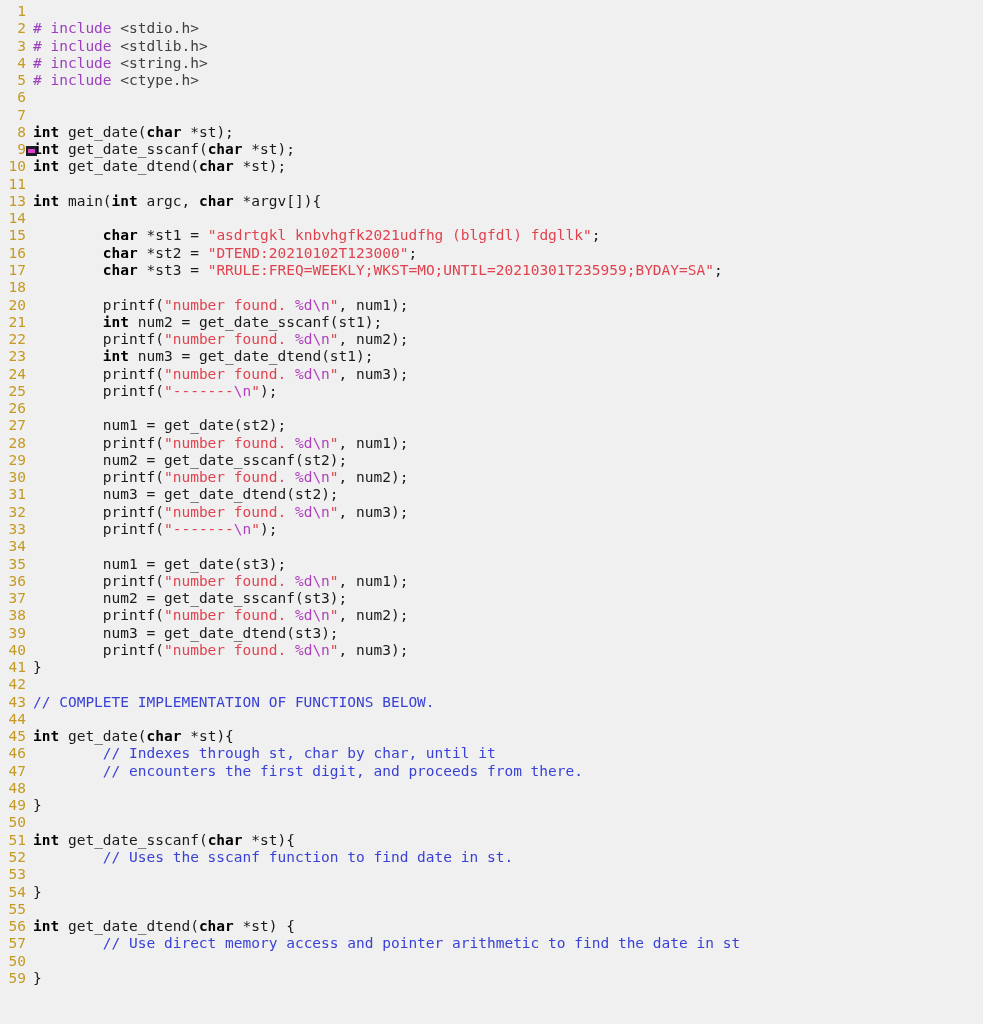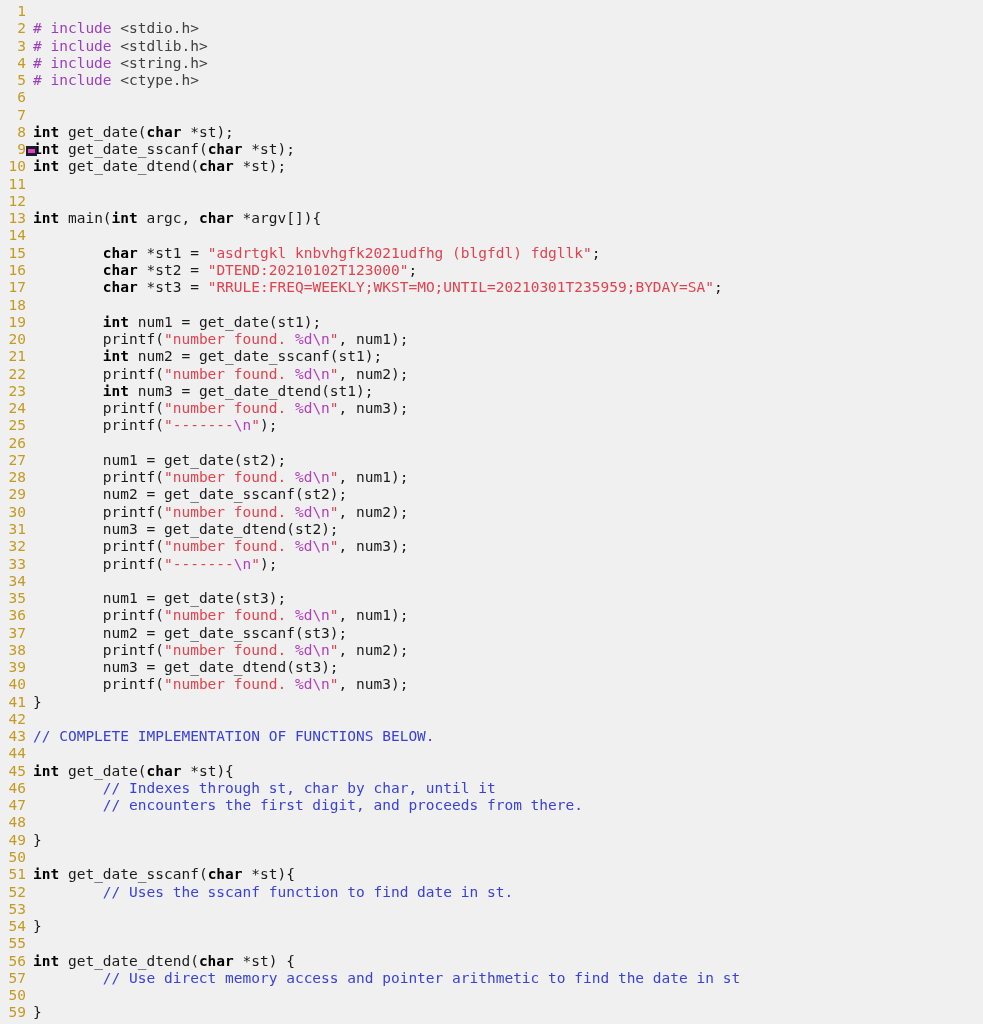--- a/index.html
+++ b/index.html
@@ -84,28 +84,26 @@
       <div class="code-line"><div class="gutter">2</div><div class="content"><span class="pp"># include</span> <span class="hdr">&lt;stdio.h&gt;</span></div></div>
       <div class="code-line"><div class="gutter">3</div><div class="content"><span class="pp"># include</span> <span class="hdr">&lt;stdlib.h&gt;</span></div></div>
       <div class="code-line"><div class="gutter">4</div><div class="content"><span class="pp"># include</span> <span class="hdr">&lt;string.h&gt;</span></div></div>
       <div class="code-line"><div class="gutter">5</div><div class="content"><span class="pp"># include</span> <span class="hdr">&lt;ctype.h&gt;</span></div></div>
       <div class="code-line"><div class="gutter">6</div><div class="content"></div></div>
       <div class="code-line"><div class="gutter">7</div><div class="content"></div></div>
       <div class="code-line"><div class="gutter">8</div><div class="content"><span class="kw">int</span><span class="id"> </span><span class="id">get_date</span><span class="id">(</span><span class="kw">char</span><span class="id"> *</span><span class="id">st</span><span class="id">);</span></div></div>
       <div class="code-line"><div class="gutter">9</div><div class="content"><span class="kw">int</span><span class="id"> </span><span class="id">get_date_sscanf</span><span class="id">(</span><span class="kw">char</span><span class="id"> *</span><span class="id">st</span><span class="id">);</span><span class="caret-mark"></span></div></div>
       <div class="code-line"><div class="gutter">10</div><div class="content"><span class="kw">int</span><span class="id"> </span><span class="id">get_date_dtend</span><span class="id">(</span><span class="kw">char</span><span class="id"> *</span><span class="id">st</span><span class="id">);</span></div></div>
       <div class="code-line"><div class="gutter">11</div><div class="content"></div></div>
-      <div class="code-line"><div class="gutter">12</div><div class="content"></div></div>
       <div class="code-line"><div class="gutter">13</div><div class="content"><span class="kw">int</span><span class="id"> </span><span class="id">main</span><span class="id">(</span><span class="kw">int</span><span class="id"> </span><span class="id">argc</span><span class="id">, </span><span class="kw">char</span><span class="id"> *</span><span class="id">argv</span><span class="id">[]){</span></div></div>
       <div class="code-line"><div class="gutter">14</div><div class="content"></div></div>
       <div class="code-line"><div class="gutter">15</div><div class="content"><span class="id">        </span><span class="kw">char</span><span class="id"> *</span><span class="id">st1</span><span class="id"> = </span><span class="str">"</span><span class="str">asdrtgkl knbvhgfk2021udfhg (blgfdl) fdgllk</span><span class="str">"</span><span class="id">;</span></div></div>
       <div class="code-line"><div class="gutter">16</div><div class="content"><span class="id">        </span><span class="kw">char</span><span class="id"> *</span><span class="id">st2</span><span class="id"> = </span><span class="str">"</span><span class="str">DTEND:20210102T123000</span><span class="str">"</span><span class="id">;</span></div></div>
       <div class="code-line"><div class="gutter">17</div><div class="content"><span class="id">        </span><span class="kw">char</span><span class="id"> *</span><span class="id">st3</span><span class="id"> = </span><span class="str">"</span><span class="str">RRULE:FREQ=WEEKLY;WKST=MO;UNTIL=20210301T235959;BYDAY=SA</span><span class="str">"</span><span class="id">;</span></div></div>
       <div class="code-line"><div class="gutter">18</div><div class="content"></div></div>
-      <div class="code-line"><div class="gutter">19</div><div class="content"><span class="id">        </span><span class="kw">int</span><span class="id"> </span><span class="id">num1</span><span class="id"> = </span><span class="id">get_date</span><span class="id">(</span><span class="id">st1</span><span class="id">);</span></div></div>
       <div class="code-line"><div class="gutter">20</div><div class="content"><span class="id">        </span><span class="id">printf</span><span class="id">(</span><span class="str">"</span><span class="str">number found. </span><span class="esc">%d</span><span class="esc">\n</span><span class="str">"</span><span class="id">, </span><span class="id">num1</span><span class="id">);</span></div></div>
       <div class="code-line"><div class="gutter">21</div><div class="content"><span class="id">        </span><span class="kw">int</span><span class="id"> </span><span class="id">num2</span><span class="id"> = </span><span class="id">get_date_sscanf</span><span class="id">(</span><span class="id">st1</span><span class="id">);</span></div></div>
       <div class="code-line"><div class="gutter">22</div><div class="content"><span class="id">        </span><span class="id">printf</span><span class="id">(</span><span class="str">"</span><span class="str">number found. </span><span class="esc">%d</span><span class="esc">\n</span><span class="str">"</span><span class="id">, </span><span class="id">num2</span><span class="id">);</span></div></div>
       <div class="code-line"><div class="gutter">23</div><div class="content"><span class="id">        </span><span class="kw">int</span><span class="id"> </span><span class="id">num3</span><span class="id"> = </span><span class="id">get_date_dtend</span><span class="id">(</span><span class="id">st1</span><span class="id">);</span></div></div>
       <div class="code-line"><div class="gutter">24</div><div class="content"><span class="id">        </span><span class="id">printf</span><span class="id">(</span><span class="str">"</span><span class="str">number found. </span><span class="esc">%d</span><span class="esc">\n</span><span class="str">"</span><span class="id">, </span><span class="id">num3</span><span class="id">);</span></div></div>
       <div class="code-line"><div class="gutter">25</div><div class="content"><span class="id">        </span><span class="id">printf</span><span class="id">(</span><span class="str">"</span><span class="str">-------</span><span class="esc">\n</span><span class="str">"</span><span class="id">);</span></div></div>
       <div class="code-line"><div class="gutter">26</div><div class="content"></div></div>
       <div class="code-line"><div class="gutter">27</div><div class="content"><span class="id">        </span><span class="id">num1</span><span class="id"> = </span><span class="id">get_date</span><span class="id">(</span><span class="id">st2</span><span class="id">);</span></div></div>
       <div class="code-line"><div class="gutter">28</div><div class="content"><span class="id">        </span><span class="id">printf</span><span class="id">(</span><span class="str">"</span><span class="str">number found. </span><span class="esc">%d</span><span class="esc">\n</span><span class="str">"</span><span class="id">, </span><span class="id">num1</span><span class="id">);</span></div></div>
       <div class="code-line"><div class="gutter">29</div><div class="content"><span class="id">        </span><span class="id">num2</span><span class="id"> = </span><span class="id">get_date_sscanf</span><span class="id">(</span><span class="id">st2</span><span class="id">);</span></div></div>

